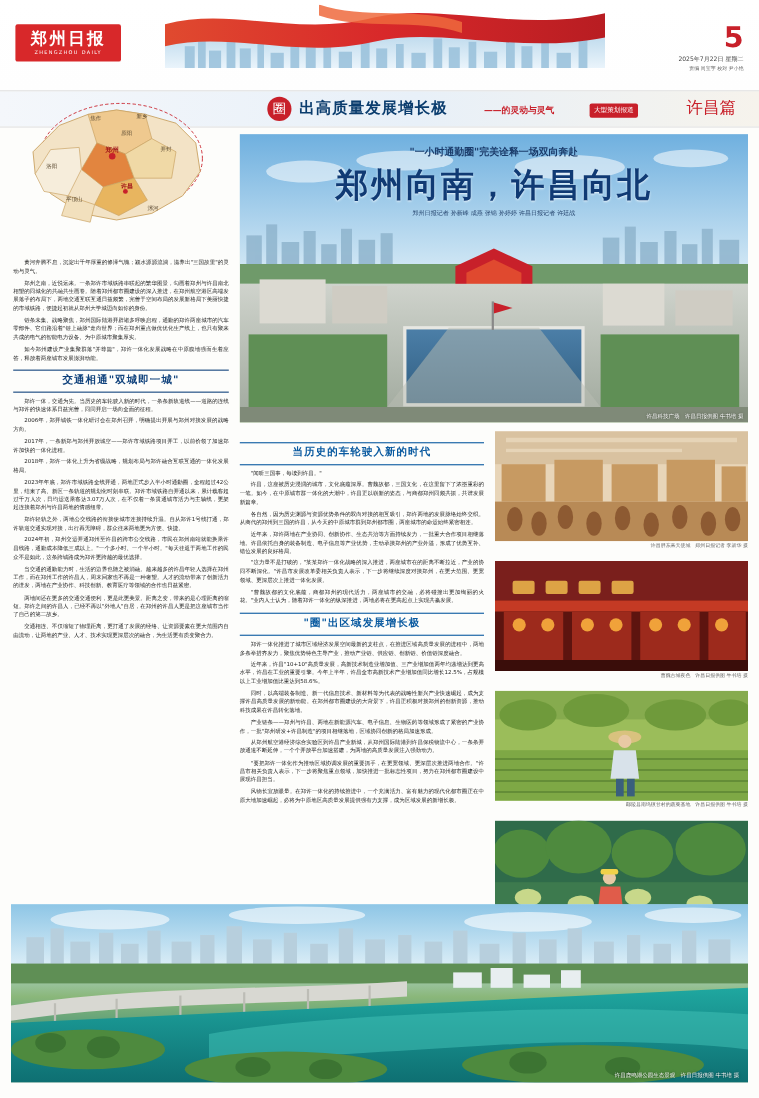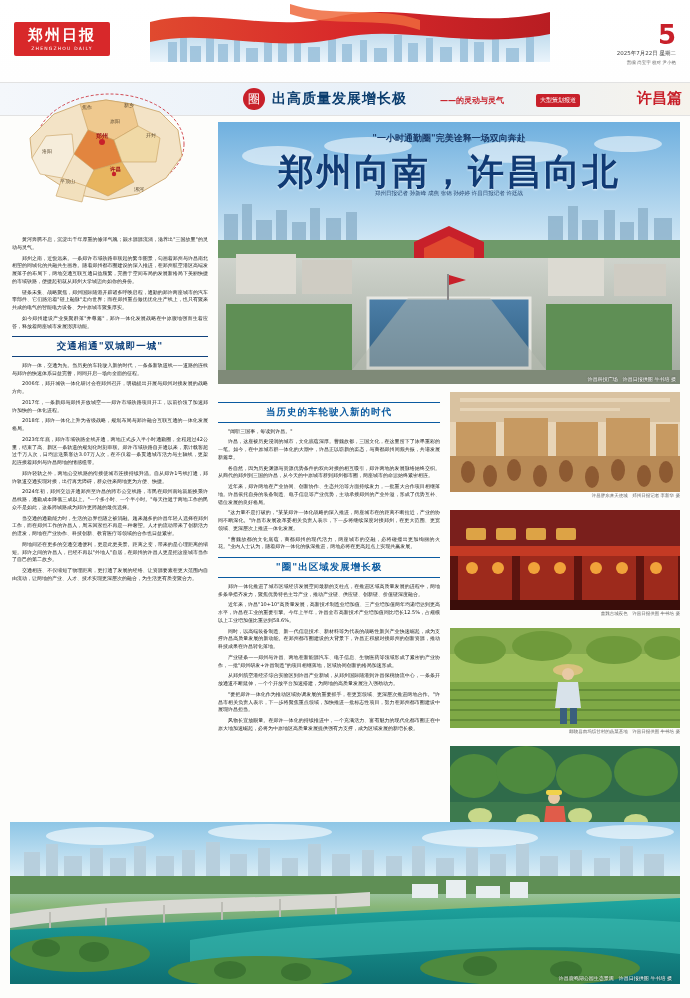--- a/index.html
+++ b/index.html
@@ -58,21 +58,21 @@
     letter-spacing:1px;
   }
   .banner-sub{
     position:absolute;left:440px;top:12px;font-size:8px;color:#c8202a;font-weight:bold;
   }
   .banner-tag{
     position:absolute;left:536px;top:11px;font-size:6px;color:#fff;background:#c8202a;
     padding:2px 4px;border-radius:2px;
   }
   .banner-edition{
-    position:absolute;right:8px;top:6px;font-size:15px;font-weight:bold;color:#c8202a;
+    position:absolute;right:21px;top:6px;font-size:15px;font-weight:normal;color:#c8202a;
   }
 
   
   .mapwrap{
     position:absolute;left:10px;top:78px;width:200px;height:140px;
   }
   .map-label{
     position:absolute;font-size:5px;color:#5b4a32;
   }
 
@@ -81,21 +81,21 @@
     position:absolute;left:218px;top:122px;width:462px;height:262px;
     background:linear-gradient(180deg,#7fb8e0 0%,#a9d2ea 34%,#cfe3d6 48%,#8fae7f 100%);
     overflow:hidden;
   }
   .hero-kicker{
     position:absolute;left:0;top:10px;width:462px;text-align:center;
     font-size:9px;color:#1b3c6b;font-weight:bold;
   }
   .hero-title{
     position:absolute;left:0;top:26px;width:462px;text-align:center;
-    font-size:36px;color:#103a74;font-weight:bold;letter-spacing:2px;
+    font-size:30px;color:#103a74;font-weight:bold;letter-spacing:2px;
     text-shadow:0 1px 2px rgba(255,255,255,.8);
   }
   .hero-byline{
     position:absolute;left:0;top:68px;width:462px;text-align:center;
     font-size:5.5px;color:#26456e;
   }
   .hero-caption{
     position:absolute;right:4px;bottom:2px;font-size:5px;color:#ffffff;
     text-shadow:0 0 2px rgba(0,0,0,.6);
   }

